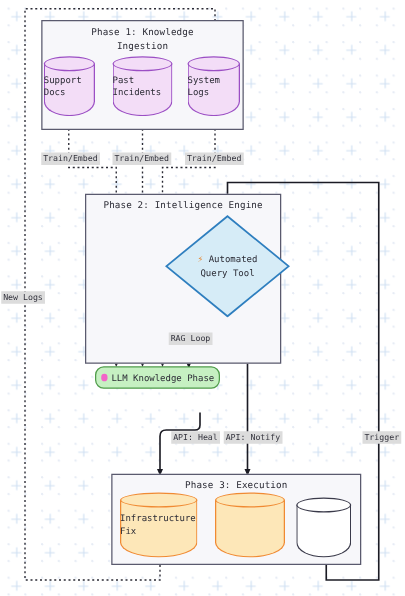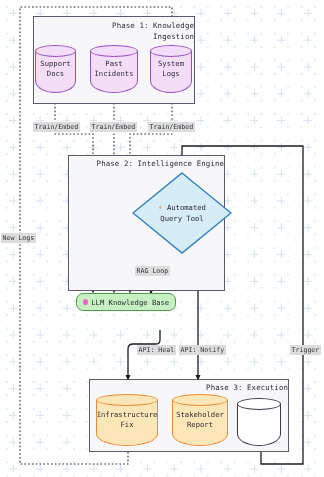--- a/index.html
+++ b/index.html
@@ -27,21 +27,21 @@
   
   .phase-box{
     position:absolute;
     background:#f7f7fa;
     border:1.6px solid #5a5a6e;
     box-sizing:border-box;
   }
   .phase-title{
     position:absolute;
     width:100%;
-    text-align:right;
+    text-align:center;
     font-size:7.4px;
     color:#2b2b35;
     letter-spacing:0.1px;
     line-height:10.5px;
   }
 
   
   .cyl{
     position:absolute;
     box-sizing:border-box;
@@ -58,21 +58,20 @@
   .cyl .top{
     position:absolute;left:0;top:0;right:0;height:12px;
     border:1.4px solid var(--stroke);
     border-radius:50%;
     background:var(--fill);
     box-sizing:border-box;
   }
   .cyl .lbl{
     position:absolute;left:0;right:0;top:50%;
     transform:translateY(-50%);
-    text-align:center;
     font-size:7.2px;
     line-height:10px;
     color:#2b2b35;
   }
 
   
   .diamond-wrap{position:absolute;}
   .diamond-lbl{
     position:absolute;left:0;right:0;top:50%;
     transform:translateY(-50%);
@@ -212,45 +211,41 @@
       <polygon points="50,1 99,41 50,81 1,41" fill="#d6ecf7" stroke="#2f7fbf" stroke-width="1.4"></polygon>
     </svg>
     <div class="diamond-lbl">
       <div><span class="zap">⚡</span> <span>Automated</span></div>
       <div>Query Tool</div>
     </div>
   </div>
 
   <div class="kb-node" style="left:76px;top:293px;width:100px;height:18px;">
     <span class="dot-brain"></span>
-    <span>LLM Knowledge Base</span>
+    <span>LLM Knowledge Phase</span>
   </div>
 
   <div class="phase-box" style="left:89px;top:379px;width:200px;height:73px;">
     <div class="phase-title" style="top:3px;">
       <div>Phase 3: Execution</div>
     </div>
   </div>
 
   <div class="cyl" style="left:96px;top:394px;width:62px;height:52px;--fill:#fde7b8;--stroke:#f08a33;">
     <div class="body"></div>
     <div class="top"></div>
     <div class="lbl">
       <div>Infrastructure</div>
       <div>Fix</div>
     </div>
   </div>
 
   <div class="cyl" style="left:172px;top:394px;width:56px;height:52px;--fill:#fde7b8;--stroke:#f08a33;">
     <div class="body"></div>
     <div class="top"></div>
-    <div class="lbl">
-      <div>Stakeholder</div>
-      <div>Report</div>
-    </div>
   </div>
 
   <div class="cyl" style="left:237px;top:398px;width:44px;height:48px;--fill:#ffffff;--stroke:#3a3a4a;">
     <div class="body"></div>
     <div class="top"></div>
   </div>
 
   <div class="edge-lbl" style="left:33px;top:122px;">Train/Embed</div>
   <div class="edge-lbl" style="left:90px;top:122px;">Train/Embed</div>
   <div class="edge-lbl" style="left:148px;top:122px;">Train/Embed</div>

